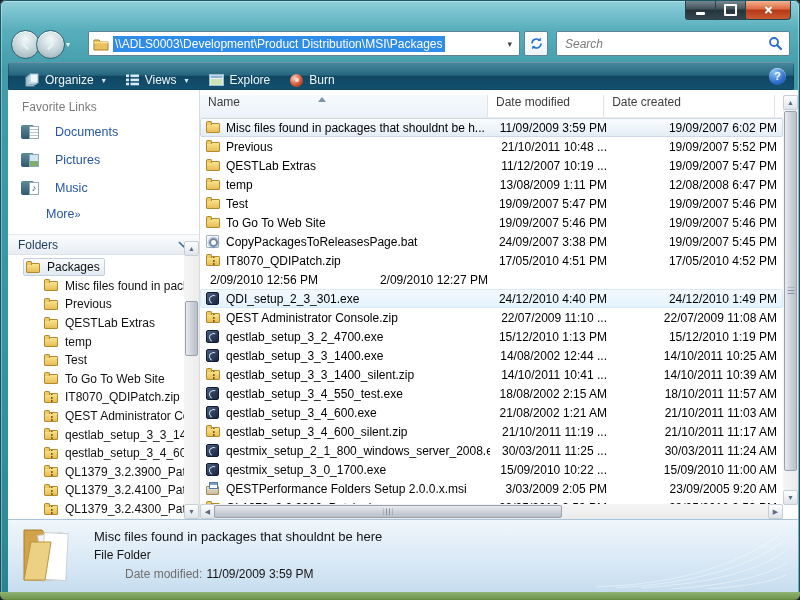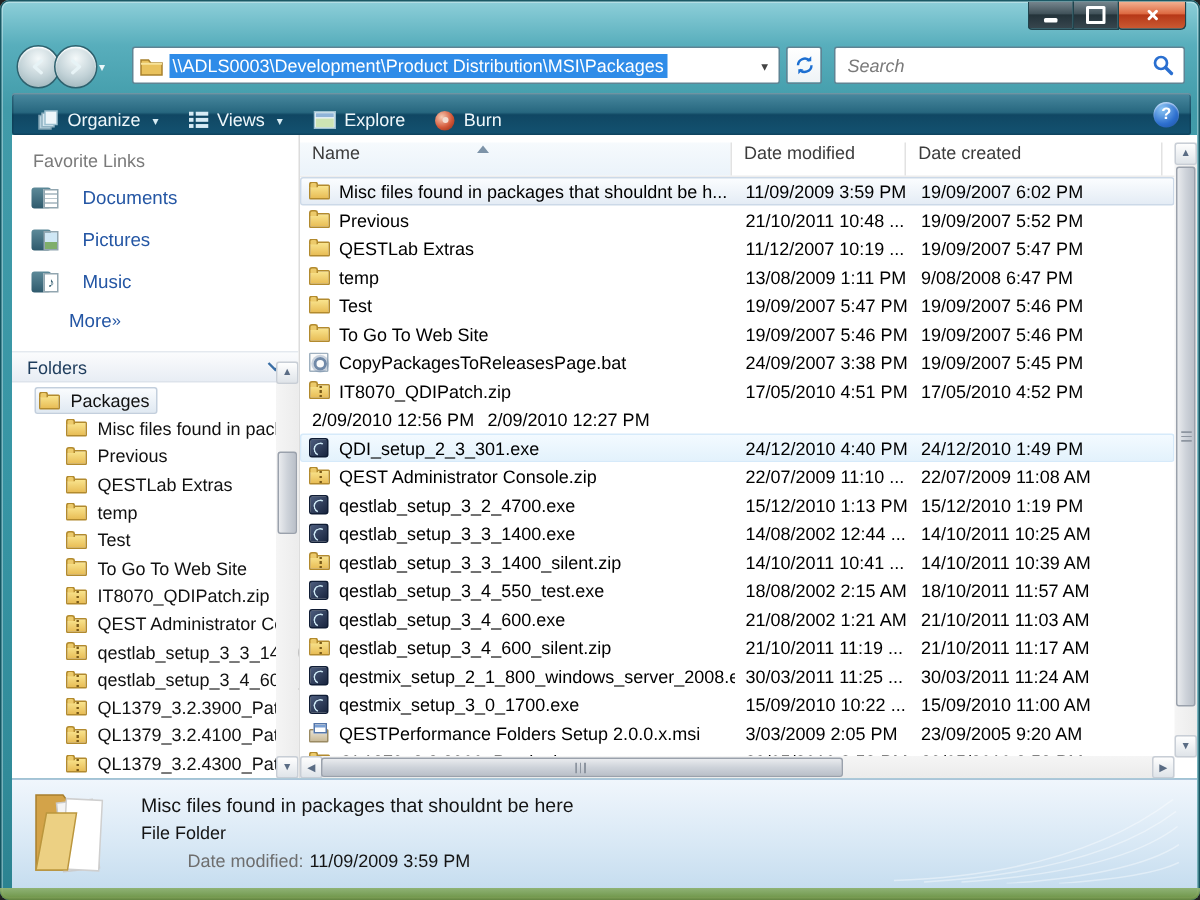--- a/index.html
+++ b/index.html
@@ -96,21 +96,21 @@
 
   
   .lheader{position:absolute;left:0;top:5px;width:583px;height:22px;display:flex;border-bottom:1px solid #ededed;background:#fff;}
   .hcell{display:flex;font-size:12px;color:#3c3c3c;border-right:1px solid #e2e2e2;box-sizing:border-box;padding-left:8px;position:relative;}
   .hcell.name{width:290px;background:linear-gradient(180deg,#f6fafd,#ebf3fa);}
   .hcell.mod{width:117px;}
   .hcell.cre{width:172px;}
   .hcell.sliver{flex:1;border-right:none;}
   .sortmark{position:absolute;left:118px;top:2px;width:0;height:0;border:4px solid transparent;border-bottom:5px solid #7d93a8;border-top:none;}
   .rows{position:absolute;left:0;top:28px;width:583px;height:386px;overflow:hidden;}
-  .row{height:19px;display:flex;align-items:center;border:1px solid transparent;border-radius:2px;box-sizing:border-box;}
+  .row{height:19px;display:flex;align-items:center;border:1px solid transparent;border-radius:2px;box-sizing:border-box;text-align:right;}
   .row.selected{background:linear-gradient(180deg,#fbfdff,#e4ecf5);border-color:#ccd9e8;}
   .row.hover{background:linear-gradient(180deg,#f3faff,#e3f2fc);border-color:#d6eafa;}
   .cell{white-space:nowrap;overflow:hidden;font-size:12px;color:#000;box-sizing:border-box;}
   .cell.name{width:289px;display:flex;align-items:center;padding-left:5px;gap:5px;}
   .cell.mod{width:117px;padding-left:7px;}
   .cell.cre{width:170px;padding-left:7px;}
 
   
   .vsb{position:absolute;right:0;top:5px;width:15px;height:410px;background:linear-gradient(90deg,#f5f5f5,#ebebeb);}
   .hsb{position:absolute;left:0;top:414px;width:583px;height:15px;background:linear-gradient(180deg,#f5f5f5,#ebebeb);}
@@ -408,21 +408,21 @@
     </div>
     <div class="cell mod">11/12/2007 10:19 ...</div>
     <div class="cell cre">19/09/2007 5:47 PM</div>
   </div>
         <div class="row">
     <div class="cell name">
       <span class="fsicon folder"></span>
       <span class="cell-text">temp</span>
     </div>
     <div class="cell mod">13/08/2009 1:11 PM</div>
-    <div class="cell cre">9/08/2008 6:47 PM</div>
+    <div class="cell cre">12/08/2008 6:47 PM</div>
   </div>
         <div class="row">
     <div class="cell name">
       <span class="fsicon folder"></span>
       <span class="cell-text">Test</span>
     </div>
     <div class="cell mod">19/09/2007 5:47 PM</div>
     <div class="cell cre">19/09/2007 5:46 PM</div>
   </div>
         <div class="row">

